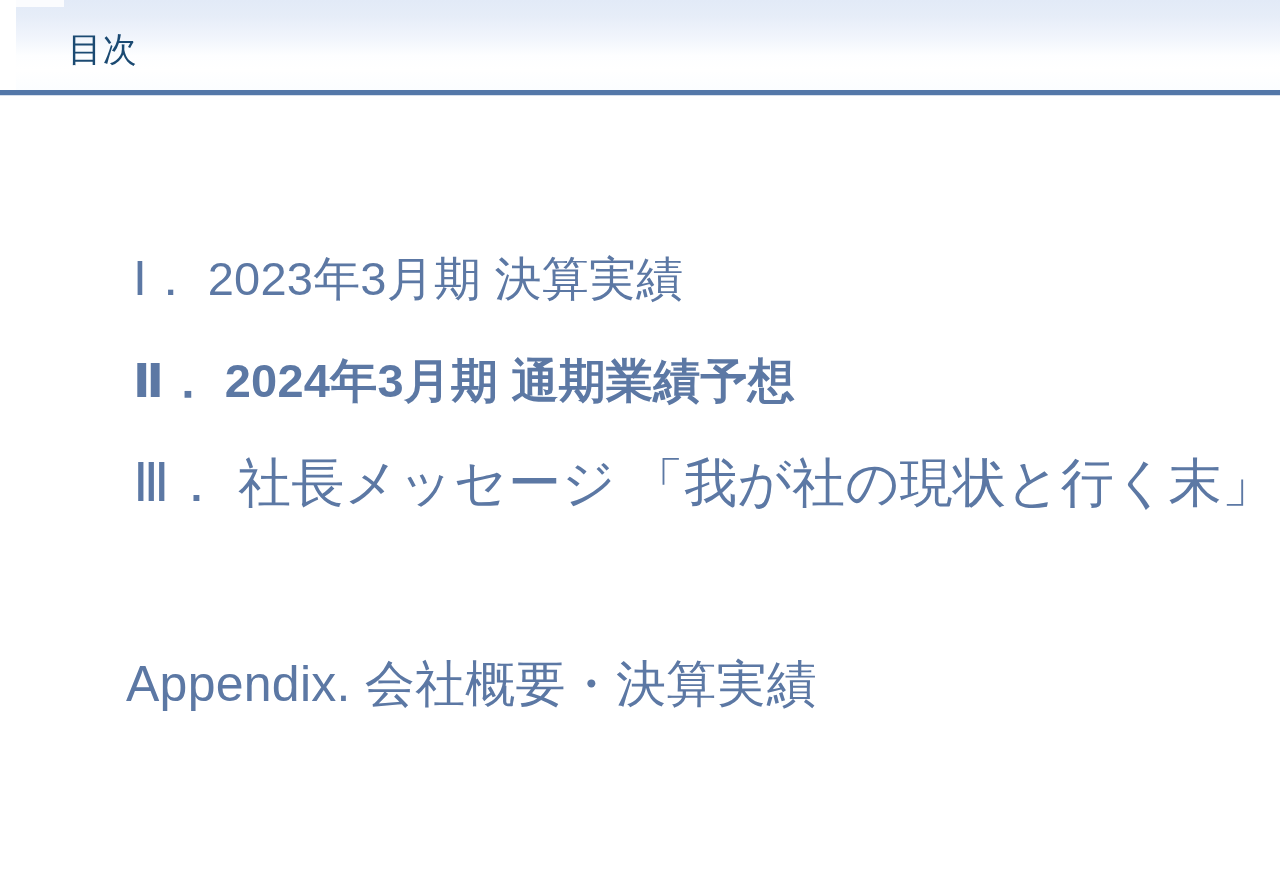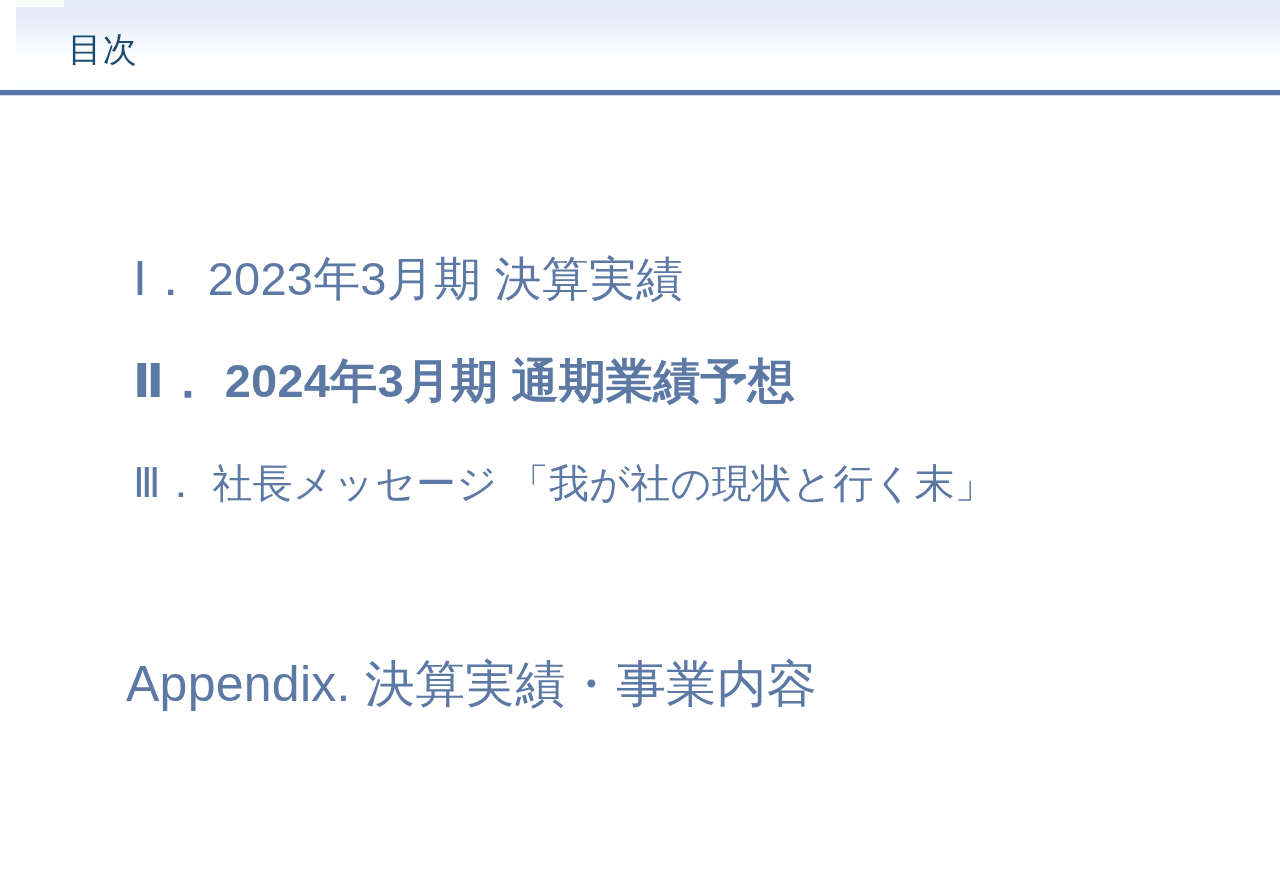--- a/index.html
+++ b/index.html
@@ -93,21 +93,21 @@
     color: #5c78a4;
     font-weight: 400;
     white-space: nowrap;
     letter-spacing: .005em;
   }
   .toc-item .num {
     display: inline-block;
   }
   .item-1 { left: 133px; top: 148px; font-size: 47px; line-height: 58px; }
   .item-2 { left: 133px; top: 250px; font-size: 47px; line-height: 58px; font-weight: bold; }
-  .item-3 { left: 133px; top: 352px; font-size: 40px; line-height: 58px; }
+  .item-3 { left: 133px; top: 352px; font-size: 53px; line-height: 58px; }
   .item-appendix { left: 126px; top: 551px; font-size: 50px; line-height: 62px; }
 
   
   .footer {
     position: absolute;
     left: 0;
     bottom: 0;
     width: 1280px;
     height: 50px;
   }
@@ -132,21 +132,21 @@
 
     <div class="toc-item item-2">
       <span class="num">Ⅱ．</span><span> 2024年3月期  通期業績予想</span>
     </div>
 
     <div class="toc-item item-3">
       <span class="num">Ⅲ．</span><span> 社長メッセージ 「我が社の現状と行く末」</span>
     </div>
 
     <div class="toc-item item-appendix">
-      <span class="num">Appendix.</span><span> 決算実績・事業内容</span>
+      <span class="num">Appendix.</span><span> 会社概要・決算実績</span>
     </div>
 
   </div>
 
   <div class="footer">
     
     
     
     
   </div>

